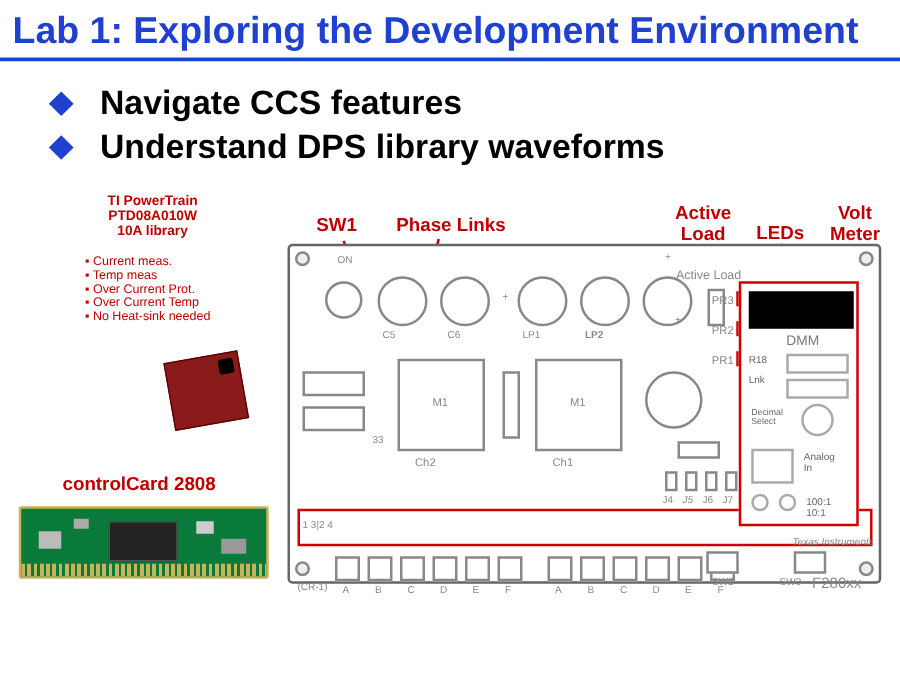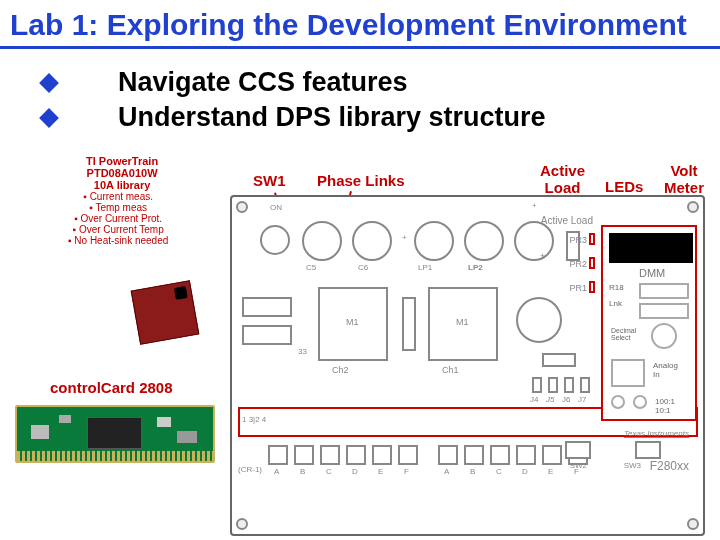--- a/index.html
+++ b/index.html
@@ -20,21 +20,20 @@
     margin-bottom: 18px;
   }
   .bullets {
     padding-left: 42px;
     margin-bottom: 22px;
   }
   .bullet-row {
     display: flex;
     align-items: flex-start;
     margin-bottom: 4px;
-    gap: 38px;
   }
   .diamond {
     width: 14px; height: 14px;
     background: #2040d0;
     transform: rotate(45deg);
     margin-right: 24px;
     margin-top: 9px;
     flex-shrink: 0;
   }
   .bullet-text {
@@ -106,28 +105,28 @@
   .ccard .cap1 { position:absolute; left:14px; top:18px; width:18px;height:14px;background:#bbb; }
   .ccard .cap2 { position:absolute; left:140px; top:10px; width:14px;height:10px;background:#ccc; }
   .ccard .cap3 { position:absolute; left:160px; top:24px; width:20px;height:12px;background:#999; }
   .ccard .cap4 { position:absolute; left:42px; top:8px; width:12px;height:8px;background:#aaa; }
 
   .pcb {
     position: absolute;
     left: 220px;
     top: 40px;
     width: 475px;
-    height: 341px;
+    height: 272px;
     background: #fff;
     border: 2px solid #666;
     border-radius: 4px;
   }
   .dmm {
     position: absolute;
-    right: 6px;
+    right: 16px;
     top: 28px;
     width: 96px;
     height: 196px;
     border: 2px solid #d00000;
     background: #fff;
   }
   .dmm .screen {
     position: absolute; left:6px; top:6px; width:84px; height:30px;
     background:#000;
   }
@@ -155,32 +154,32 @@
 
 <div class="title">Lab 1: Exploring the Development Environment</div>
 
 <div class="bullets">
   <div class="bullet-row">
     <div class="diamond"></div>
     <div class="bullet-text">Navigate CCS features</div>
   </div>
   <div class="bullet-row">
     <div class="diamond"></div>
-    <div class="bullet-text">Understand DPS library structure</div>
+    <div class="bullet-text">Understand DPS library waveforms</div>
   </div>
 </div>
 
 <div class="figure">
 
   <div class="label" style="left:76px; top:0px;">
     <div class="small">TI PowerTrain</div>
     <div class="small">PTD08A010W</div>
     <div class="small">10A library</div>
   </div>
-  <div class="label" style="left:58px; top:36px; text-align:center;">
+  <div class="label" style="left:58px; top:49px; text-align:left;">
     <div class="tiny sqbul"><span>▪ </span><span>Current meas.</span></div>
     <div class="tiny sqbul"><span>▪ </span><span>Temp meas</span></div>
     <div class="tiny sqbul"><span>▪ </span><span>Over Current Prot.</span></div>
     <div class="tiny sqbul"><span>▪ </span><span>Over Current Temp</span></div>
     <div class="tiny sqbul"><span>▪ </span><span>No Heat-sink needed</span></div>
   </div>
 
   <div class="module"></div>
 
   <div class="label" style="left:40px; top:225px;">controlCard 2808</div>
@@ -295,21 +294,21 @@
     <div class="txt8" style="left:290px; top:270px;">D</div>
     <div class="txt8" style="left:316px; top:270px;">E</div>
     <div class="txt8" style="left:342px; top:270px;">F</div>
     <div class="txt8" style="left:6px; top:268px;">(CR-1)</div>
 
     <div class="rect" style="right:112px; top:244px; width:26px;height:18px;"></div>
     <div class="txt8" style="right:116px; top:264px;">SW2</div>
     <div class="rect" style="right:42px; top:244px; width:26px;height:18px;"></div>
     <div class="txt8" style="right:62px; top:264px;">SW3</div>
 
-    <div class="txt8" style="right:14px; top:232px; font-style:italic;text-decoration:underline;">Texas Instruments</div>
+    <div class="txt8" style="right:4px; top:232px; font-style:italic;">Texas Instruments</div>
     <div class="txt9" style="right:14px; top:262px; font-size:12px;">F280xx</div>
 
     <div class="dmm">
       <div class="screen"></div>
       <div class="t" style="left:36px; top:40px; font-size:11px; color:#777;">DMM</div>
       <div class="t" style="left:6px; top:56px;">R18</div>
       <div class="t" style="left:6px; top:72px;">Lnk</div>
       <div class="rect" style="left:36px; top:56px; width:50px;height:16px; border-color:#aaa;"></div>
       <div class="rect" style="left:36px; top:76px; width:50px;height:16px; border-color:#aaa;"></div>
       <div class="t" style="left:8px; top:100px; font-size:7px;">Decimal<br>Select</div>

